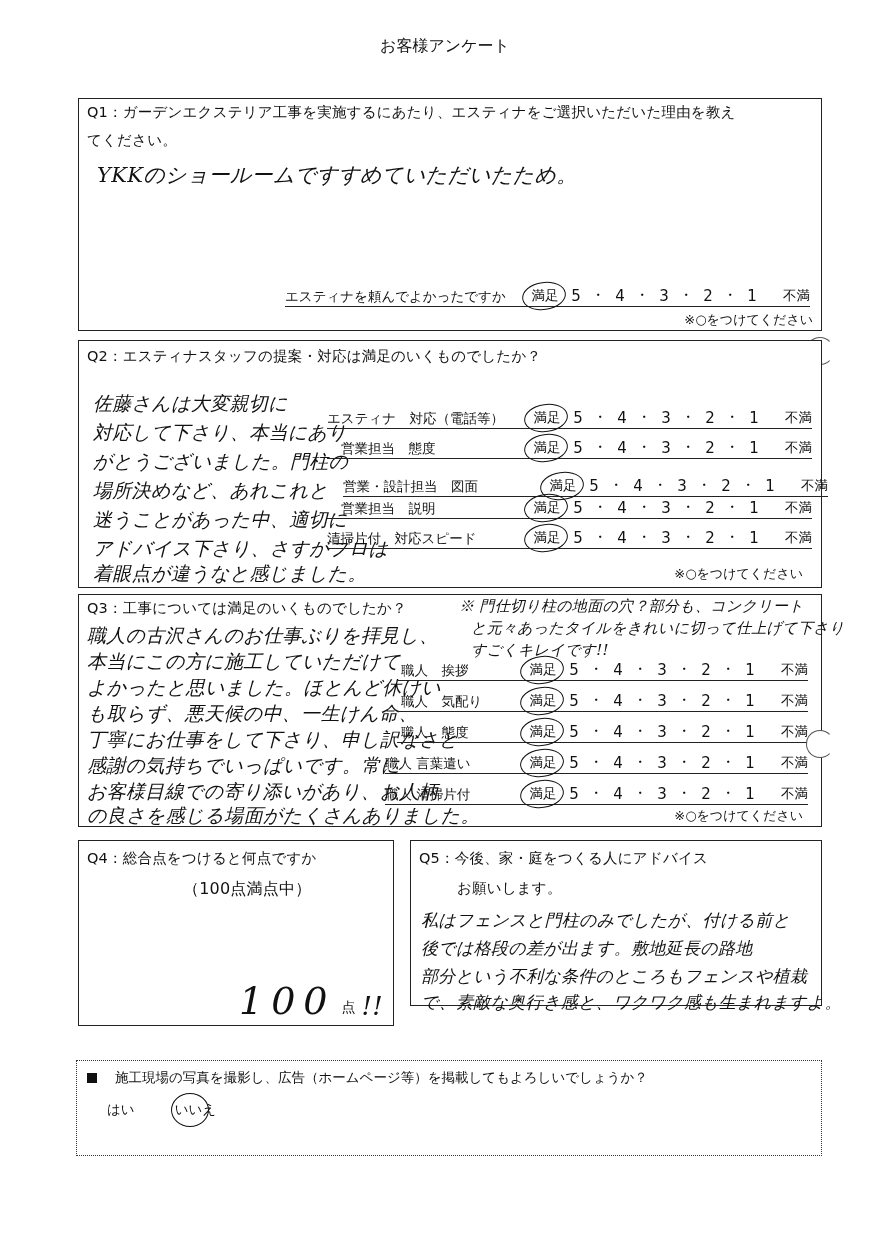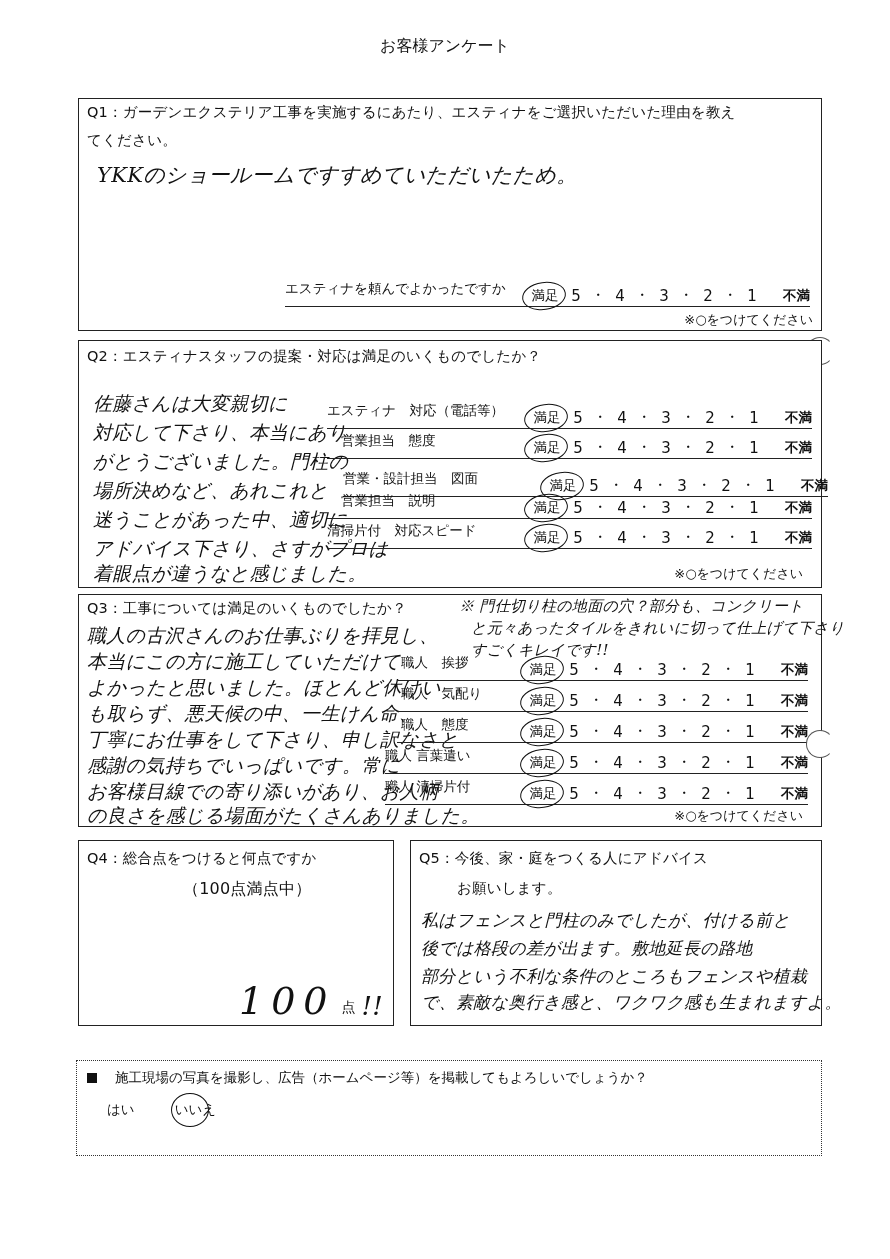--- a/index.html
+++ b/index.html
@@ -3,27 +3,27 @@
 <meta charset="utf-8">
 <style>
   * { box-sizing: border-box; margin: 0; padding: 0; }
   html, body { width: 890px; height: 1259px; background: #ffffff; overflow: hidden; }
   body { position: relative; font-family: "DejaVu Sans", "Liberation Sans", sans-serif; color: #111; }
   .title { position: absolute; top: 36px; left: 0; width: 890px; text-align: center; font-size: 16px; }
   .box { position: absolute; border: 1.6px solid #222; background: #fff; }
   .q-label { position: absolute; font-size: 14.5px; letter-spacing: 0.2px; white-space: nowrap; }
   .hand { position: absolute; font-family: "DejaVu Serif", "Liberation Serif", serif; font-size: 19px; color: #111; white-space: nowrap; font-style: italic; letter-spacing: 0.3px; }
   .rating-row { position: absolute; height: 22px; display: flex; align-items: flex-end; font-size: 13.5px; white-space: nowrap; }
-  .rating-row .label { display: inline-block; border-bottom: 1.2px solid #222; padding-bottom: 8px; }
+  .rating-row .label { display: inline-block; border-bottom: 1.2px solid #222; padding-bottom: 0; }
   .rating-row .scale { display: flex; align-items: flex-end; border-bottom: 1.2px solid #222; padding-bottom: 1px; }
   .sat { position: relative; display: inline-block; width: 40px; text-align: center; }
   .sat::after { content: ""; position: absolute; left: -3px; top: -5px; width: 42px; height: 26px; border: 1.6px solid #111; border-radius: 50%; transform: rotate(-8deg); }
   .num { display: inline-block; width: 22px; text-align: center; font-size: 15px; }
   .dot { display: inline-block; width: 22px; text-align: center; font-size: 15px; }
-  .unsat { display: inline-block; margin-left: 20px; font-weight: bold; }
+  .unsat { display: inline-block; margin-left: 20px; }
   .note { position: absolute; font-size: 13px; white-space: nowrap; }
   .notch { position: absolute; width: 28px; height: 28px; border: 1.4px solid #555; border-radius: 50%; border-right-color: transparent; background: #fff; }
   .dotted { position: absolute; border: 1.4px dotted #333; }
   .iie { position: relative; display: inline-block; }
   .iie::after { content: ""; position: absolute; left: -4px; top: -8px; width: 36px; height: 32px; border: 1.6px solid #111; border-radius: 50%; }
 </style>
 </head>
 <body>
 
 <div class="title">お客様アンケート</div>
@@ -261,21 +261,21 @@
 <div class="box" style="left:78px; top:840px; width:316px; height:186px;">
   <div class="q-label" style="left:8px; top:8px;">Q4：総合点をつけると何点ですか</div>
   <div class="q-label" style="left:104px; top:38px; font-size:16px;">（100点満点中）</div>
   <div style="position:absolute; right:10px; bottom:4px; display:flex; align-items:flex-end; white-space:nowrap;">
     <span class="hand" style="position:static; font-size:38px; letter-spacing:8px; line-height:40px;">100</span>
     <span style="font-size:14px; margin:0 6px 4px 6px;">点</span>
     <span class="hand" style="position:static; font-size:26px; line-height:30px;">!!</span>
   </div>
 </div>
 
-<div class="box" style="left:410px; top:840px; width:412px; height:186px;padding-left:48px;">
+<div class="box" style="left:410px; top:840px; width:412px; height:166px;padding-left:48px;">
   <div class="q-label" style="left:8px; top:8px;">Q5：今後、家・庭をつくる人にアドバイス</div>
   <div class="q-label" style="left:46px; top:38px;">お願いします。</div>
   <div>
     <div class="hand" style="left:10px; top:68px; font-size:17px;">私はフェンスと門柱のみでしたが、付ける前と</div>
     <div class="hand" style="left:10px; top:96px; font-size:17px;">後では格段の差が出ます。敷地延長の路地</div>
     <div class="hand" style="left:10px; top:124px; font-size:17px;">部分という不利な条件のところもフェンスや植栽</div>
     <div class="hand" style="left:10px; top:150px; font-size:17px;">で、素敵な奥行き感と、ワクワク感も生まれますよ。</div>
   </div>
 </div>
 

